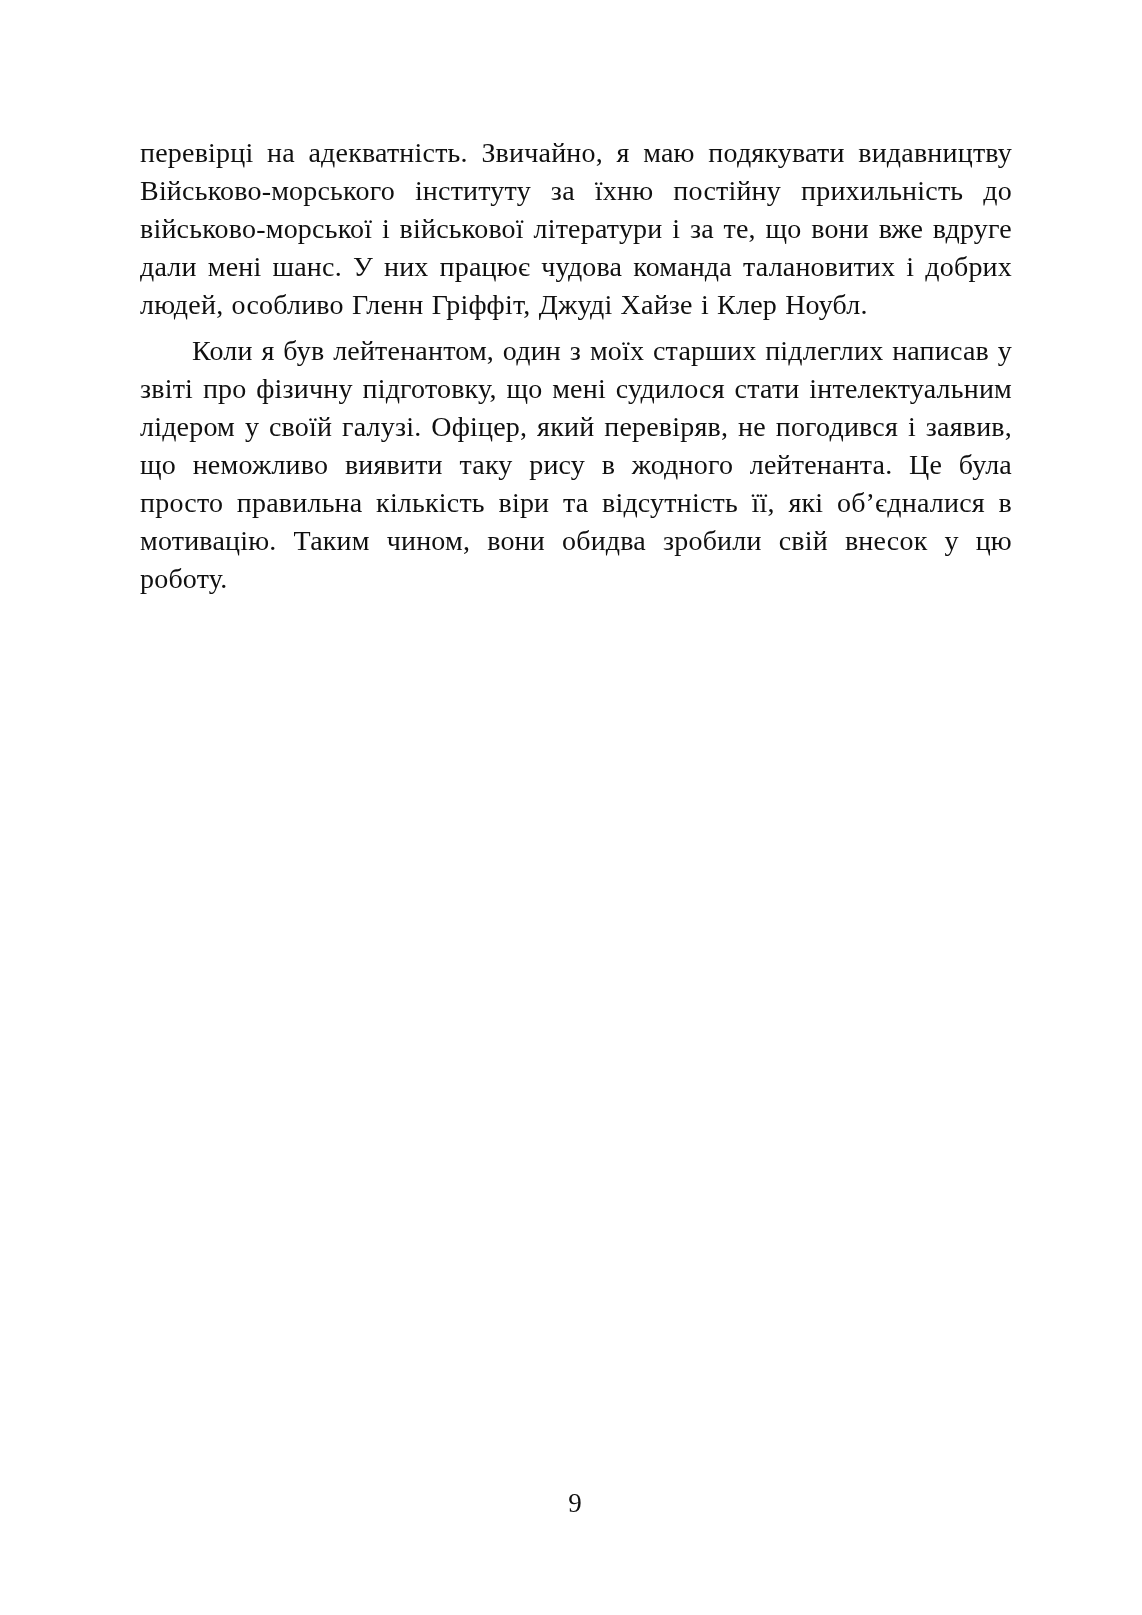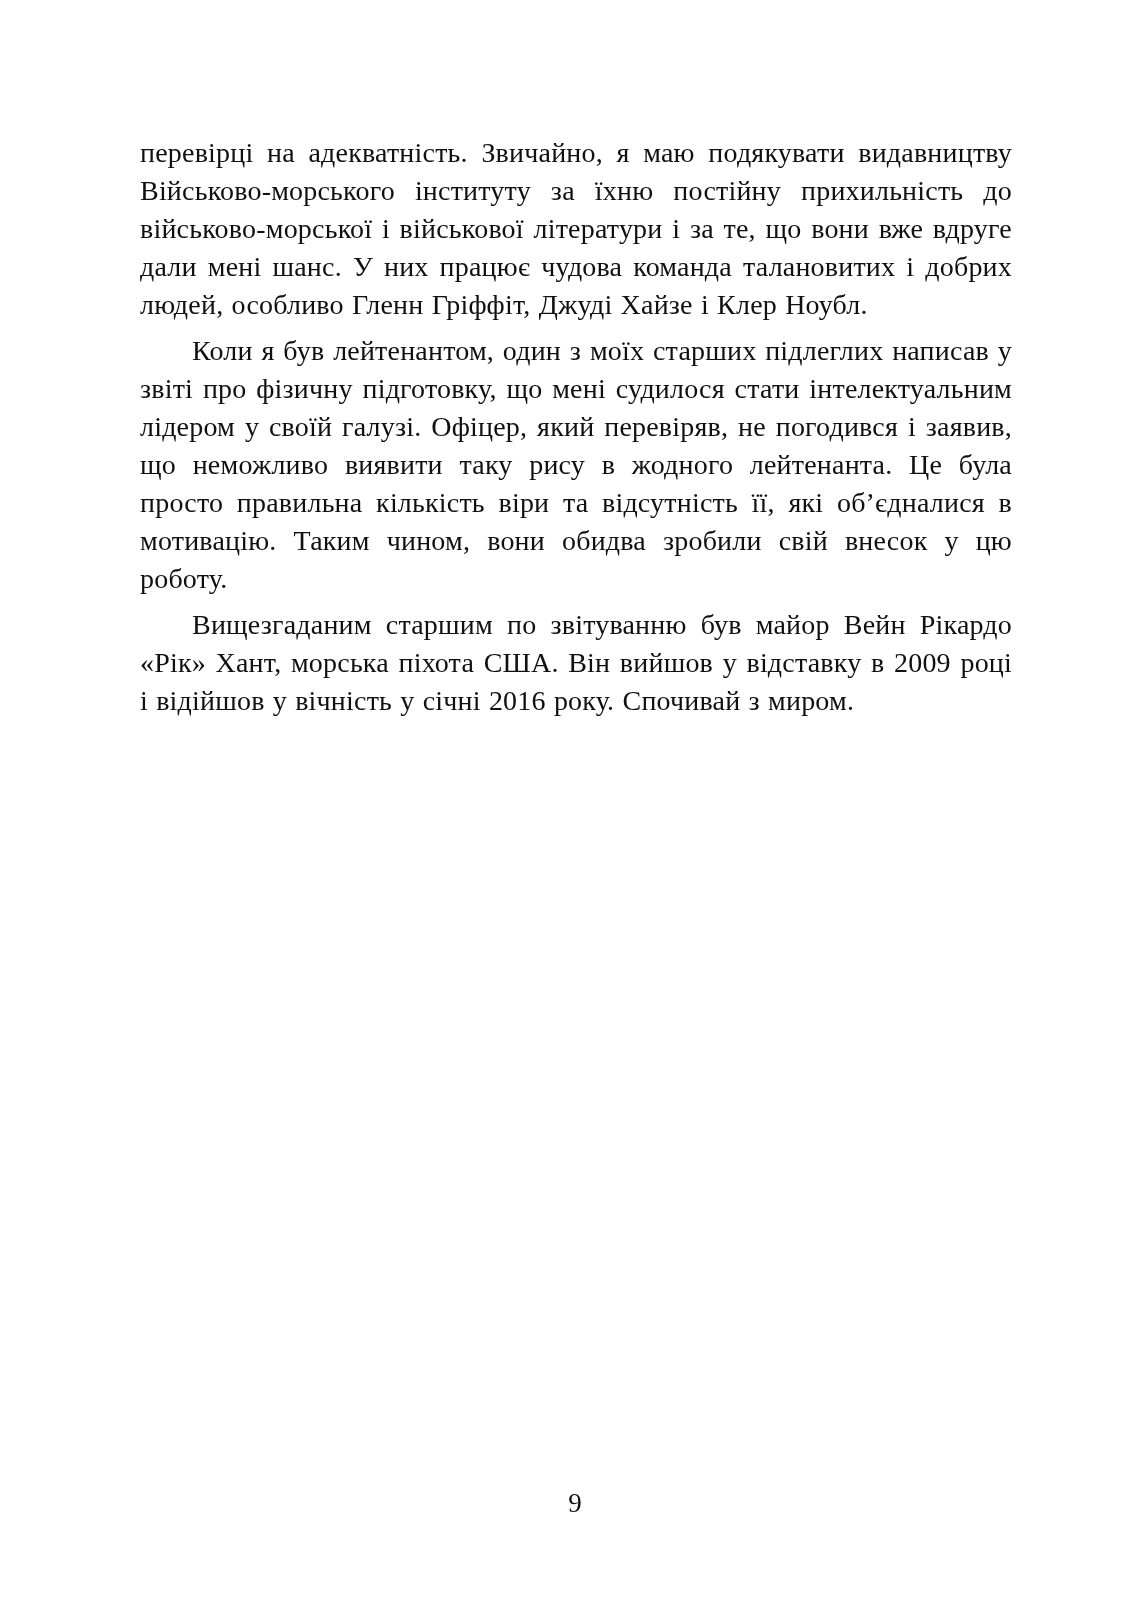--- a/index.html
+++ b/index.html
@@ -58,18 +58,17 @@
   }
 </style>
 </head>
 <body>
 
 <div class="page">
 
   <div class="text-block">
     <p class="para">перевірці на адекватність. Звичайно, я маю подякувати видавництву Військово-морського інституту за їхню постійну прихильність до військово-морської і військової літератури і за те, що вони вже вдруге дали мені шанс. У них працює чудова команда талановитих і добрих людей, особливо Гленн Гріффіт, Джуді Хайзе і Клер Ноубл.</p>
     <p class="para indent">Коли я був лейтенантом, один з моїх старших підлеглих написав у звіті про фізичну підготовку, що мені судилося стати інтелектуальним лідером у своїй галузі. Офіцер, який перевіряв, не погодився і заявив, що неможливо виявити таку рису в жодного лейтенанта. Це була просто правильна кількість віри та відсутність її, які об’єдналися в мотивацію. Таким чином, вони обидва зробили свій внесок у цю роботу.</p>
-    <p class="para indent">Вищезгаданим старшим по звітуванню був майор Вейн Рікардо «Рік» Хант, морська піхота США. Він вийшов у відставку в 2009 році і відійшов у вічність у січні 2016 року. Спочивай з миром.</p>
   </div>
 
   <div class="page-number">9</div>
 
 </div>
 
 </body></html>

